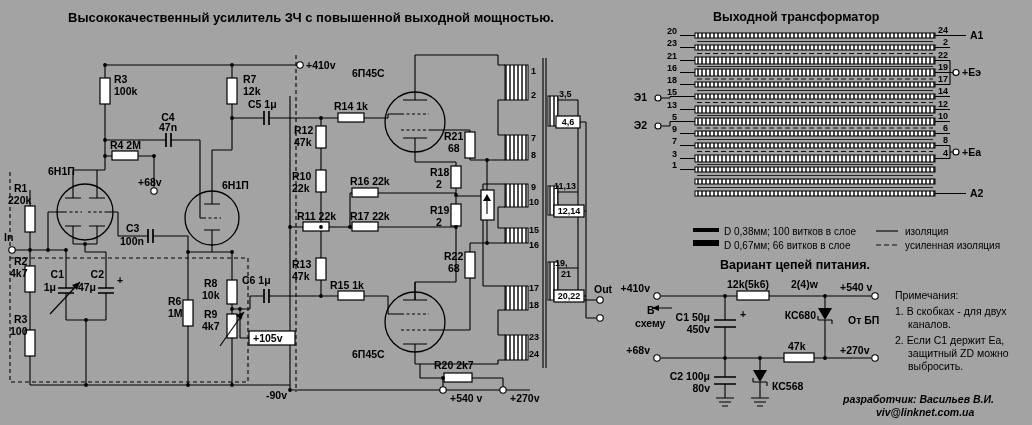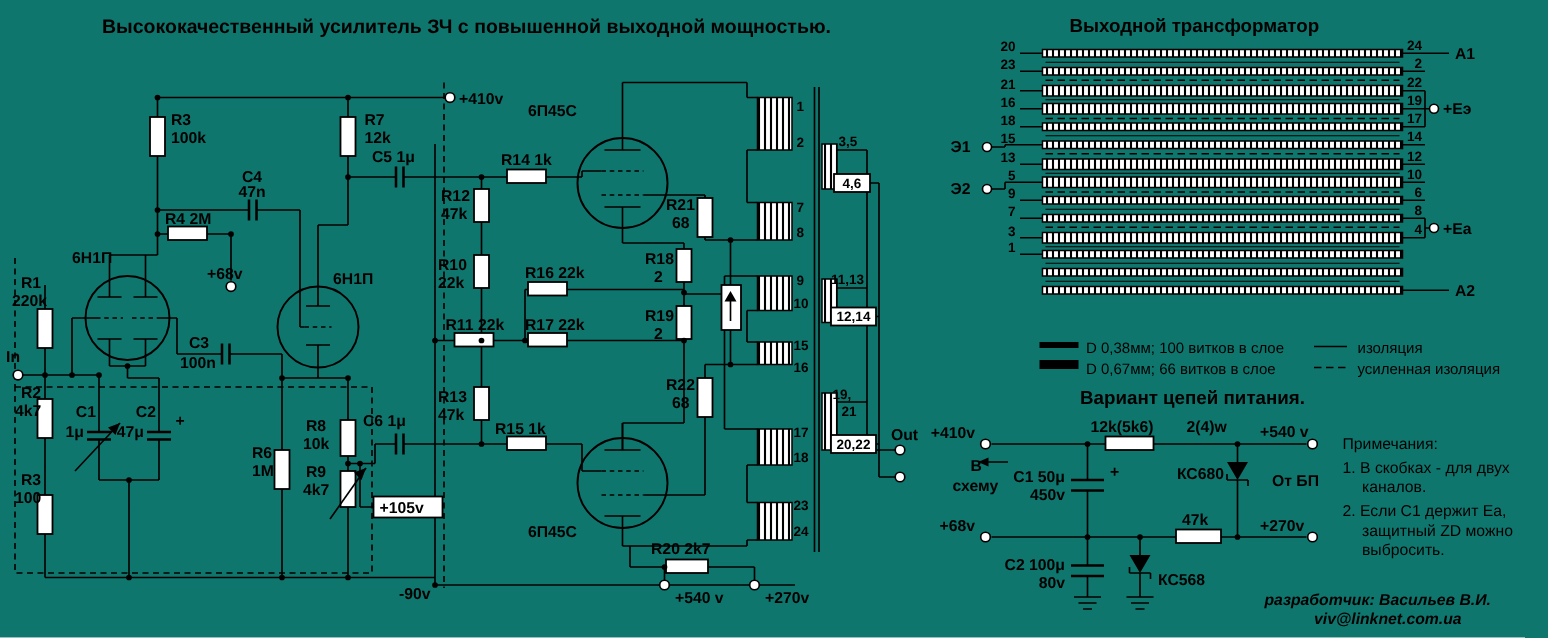--- a/index.html
+++ b/index.html
@@ -1,16 +1,16 @@
 <!DOCTYPE html>
 <html><head>
 <meta charset="utf-8">
 <style>
   html,body{margin:0;padding:0;background:#fff;}
-  #page{position:relative;width:1032px;height:425px;background:#0f766e;overflow:hidden;}
+  #page{position:relative;width:1032px;height:425px;background:#a3a3a3;overflow:hidden;}
   svg{display:block;}
   text{font-family:"Liberation Sans",sans-serif;fill:#000;}
   .ttl{font-size:13px;font-weight:700;}
   .ttl2{font-size:12.5px;font-weight:700;}
   .lbl{font-size:10.5px;font-weight:700;}
   .num{font-size:9px;font-weight:700;}
   .sm{font-size:10px;}
   .nt{font-size:10.5px;}
   .cr{font-size:10.5px;font-weight:700;font-style:italic;}
   .ae{text-anchor:end;}

